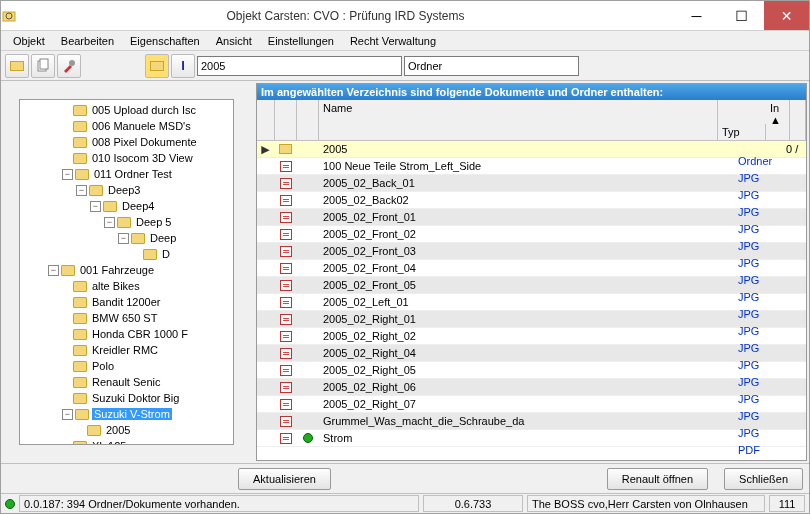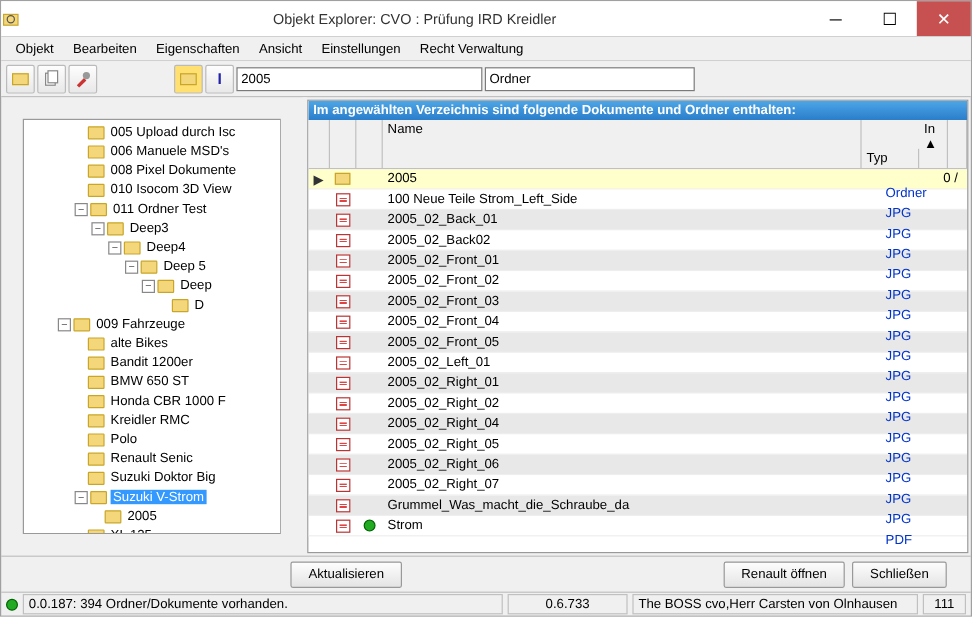--- a/index.html
+++ b/index.html
@@ -44,39 +44,39 @@
 .grid-row > div { padding: 0 4px; font-size: 11px; border-right: 1px solid transparent; }
 .grid-row .col-row { text-align: center; color: #333; }
 .grid-row .col-ico, .grid-row .col-ico2 { display:flex; align-items:center; justify-content:center; }
 .grid-row .col-name { flex: 1; color: #000; overflow: hidden; text-overflow: ellipsis; white-space: nowrap; }
 .grid-row .col-typ { color: #0033cc; }
 .icon-file { width: 12px; height: 11px; border: 1px solid #b33; background: #fff; position: relative; }
 .icon-file::after { content:""; position:absolute; top:3px; left:2px; right:2px; height:4px; background: linear-gradient(#d44,#d44 1px,transparent 1px,transparent 2px,#d44 2px,#d44 3px,transparent 3px); }
 .icon-folder-s { width: 14px; height: 10px; background: #f4d77a; border: 1px solid #c9a628; }
 .icon-green { width:10px; height:10px; background:#2a2; border-radius:50%; border:1px solid #060; }
 .scroll-v { width:16px; }
-.btnbar { height: 30px; border-top: 1px solid #c0c0c0; display: flex; align-items: center; padding: 0 20px; gap: 6px; }
+.btnbar { height: 30px; border-top: 1px solid #c0c0c0; display: flex; align-items: center; padding: 0 6px; gap: 16px; }
 .btnbar .spacer { flex: 1; }
 .btn { height: 22px; padding: 0 14px; border: 1px solid #999; background: linear-gradient(#fdfdfd,#e4e4e4); font-size: 11px; border-radius: 2px; }
 .statusbar { height: 20px; border-top: 1px solid #c0c0c0; display: flex; align-items: center; font-size: 11px; padding: 0 4px; gap: 4px; }
 .statusbar .cell { border: 1px solid #c0c0c0; padding: 1px 4px; height: 17px; display: flex; align-items: center; }
 .statusbar .led { width:10px; height:10px; background:#2a2; border-radius:50%; border:1px solid #060; }
 svg.i16 { width:16px; height:16px; }
 </style>
 </head>
 <body>
 
 <div class="window">
 
   <div class="titlebar">
     <svg class="i16">
         <rect x="2" y="4" width="12" height="9" fill="#f4d77a" stroke="#c9a628"></rect>
         <circle cx="8" cy="8" r="3" fill="none" stroke="#555" stroke-width="1"></circle>
       </svg>
-    <div class="title">Objekt Explorer: CVO : Prüfung IRD Kreidler</div>
+    <div class="title">Objekt Carsten: CVO : Prüfung IRD Systems</div>
     <div class="controls">
       <div>─</div>
       <div>☐</div>
       <div class="close">✕</div>
     </div>
   </div>
 
   <div class="menubar">
     <span>Objekt</span>
     <span>Bearbeiten</span>
@@ -209,21 +209,21 @@
             <span style="display:inline-block;width:14px"></span>
             <span class="noexp"></span>
             <span class="folder"></span>
             <span class="lbl">D</span>
           </div>
           <div class="tree-row">
             <span style="display:inline-block;width:14px"></span>
             <span style="display:inline-block;width:14px"></span>
             <span class="exp">−</span>
             <span class="folder"></span>
-            <span class="lbl">009 Fahrzeuge</span>
+            <span class="lbl">001 Fahrzeuge</span>
           </div>
           <div class="tree-row">
             <span style="display:inline-block;width:14px"></span>
             <span style="display:inline-block;width:14px"></span>
             <span style="display:inline-block;width:14px"></span>
             <span class="noexp"></span>
             <span class="folder"></span>
             <span class="lbl">alte Bikes</span>
           </div>
           <div class="tree-row">

